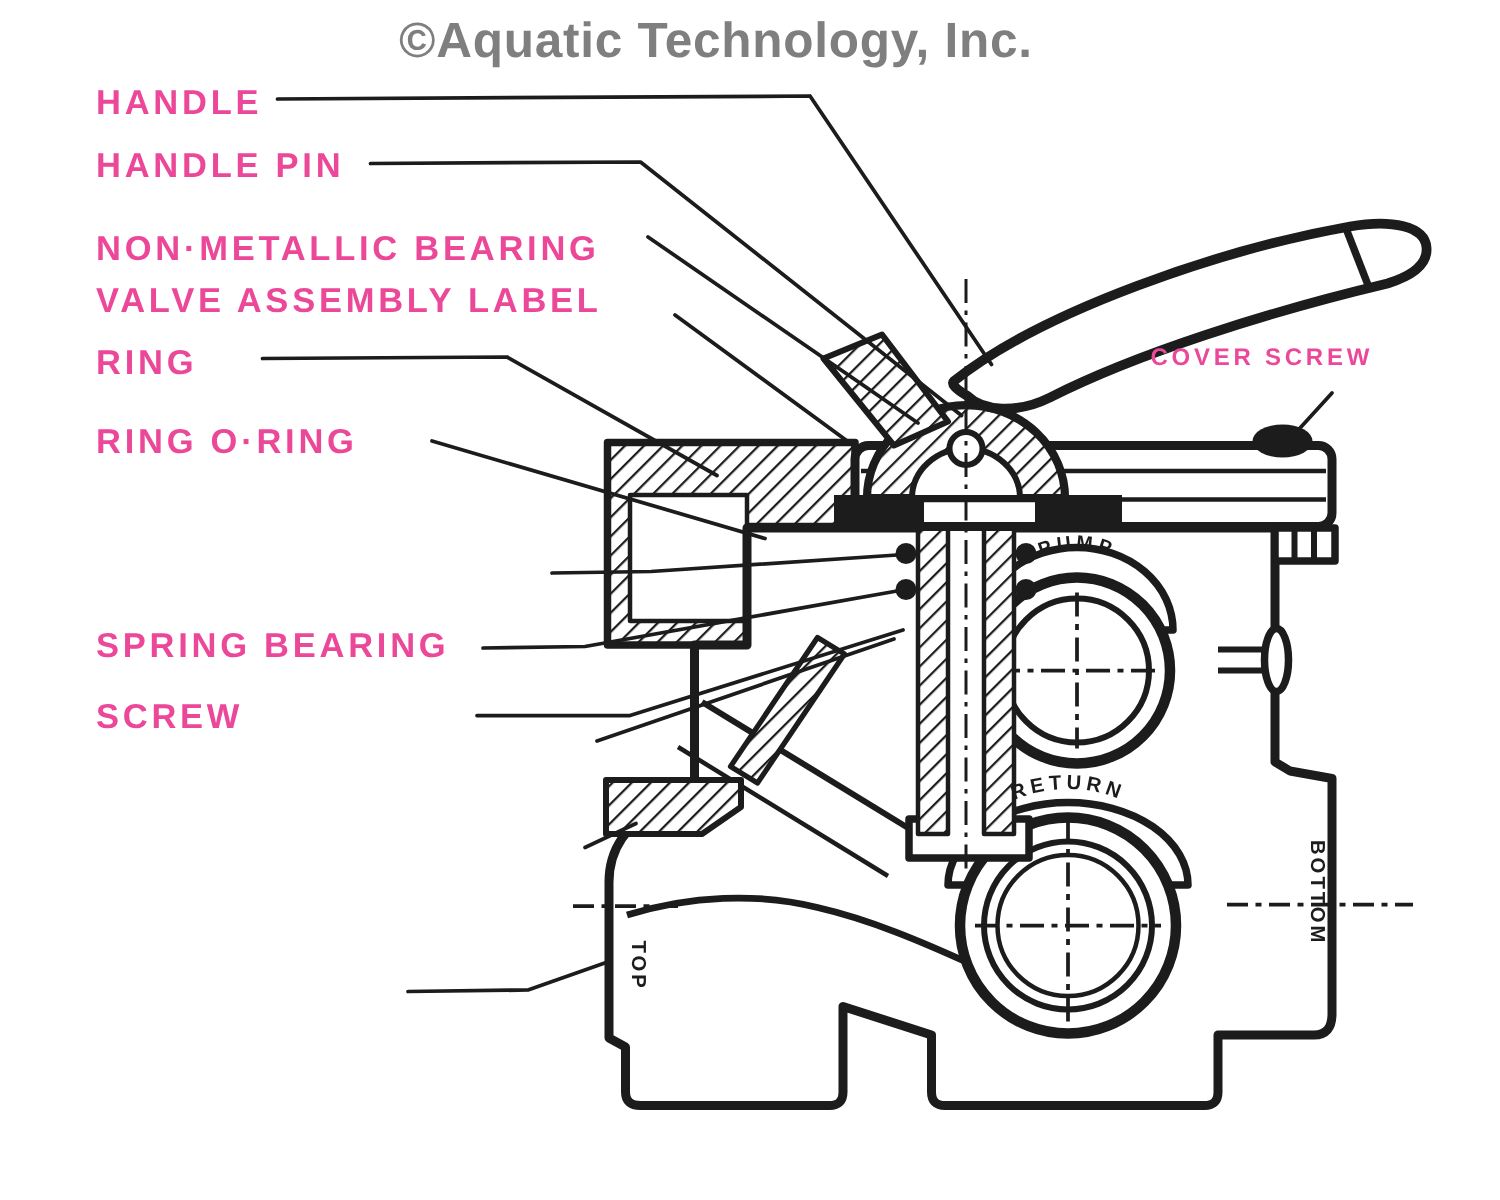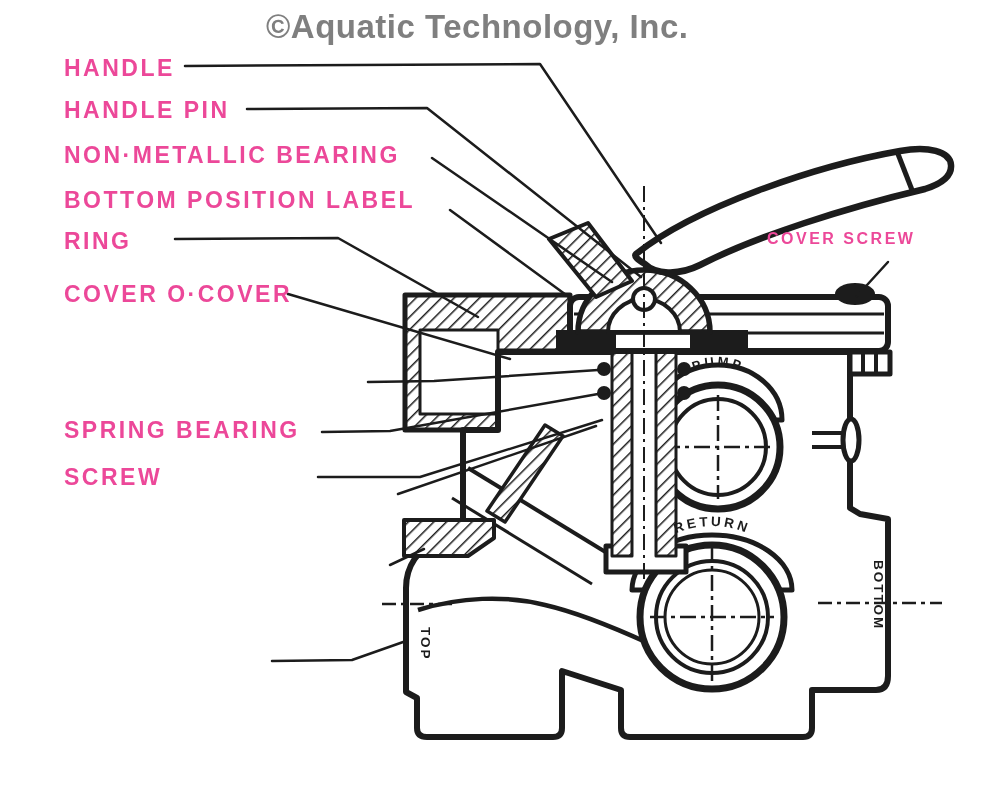--- a/index.html
+++ b/index.html
@@ -125,20 +125,20 @@
       <textPath href="#returnArc" startOffset="50%" text-anchor="middle">RETURN</textPath>
     </text>
     <text class="svg-text" font-size="13.5" letter-spacing="2" x="421" y="627" transform="rotate(90 421 627)">TOP</text>
     <text class="svg-text" font-size="13.5" letter-spacing="2" x="874" y="560" transform="rotate(90 874 560)">BOTTOM</text>
   </svg>
 
   <div class="title">©Aquatic Technology, Inc.</div>
 
   <div class="part-label" style="top:55px">HANDLE</div>
   <div class="part-label" style="top:97px">HANDLE PIN</div>
-  <div class="part-label" style="top:142px">NON·METALLIC BEARING</div>
-  <div class="part-label" style="top:187px">BOTTOM POSITION LABEL</div>
+  <div class="part-label" style="top:152px">NON·METALLIC BEARING</div>
+  <div class="part-label" style="top:187px">VALVE ASSEMBLY LABEL</div>
   <div class="part-label" style="top:228px">RING</div>
-  <div class="part-label" style="top:281px">COVER O·COVER</div>
+  <div class="part-label" style="top:281px">RING O·RING</div>
   <div class="part-label" style="top:417px">SPRING BEARING</div>
   <div class="part-label" style="top:464px">SCREW</div>
   <div class="part-label" style="left:748px;top:230px;font-size:16px">COVER SCREW</div>
 </div>
 
 </body></html>

